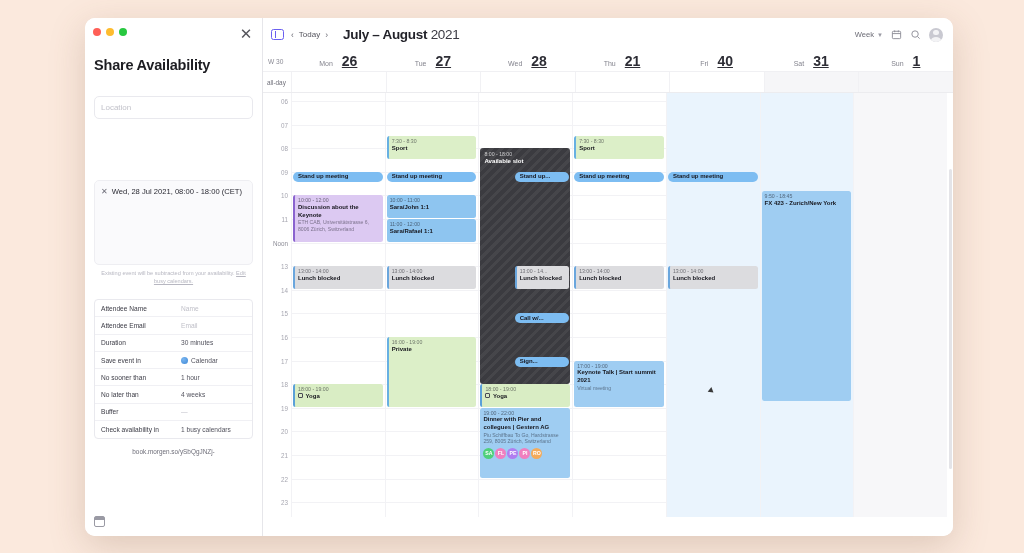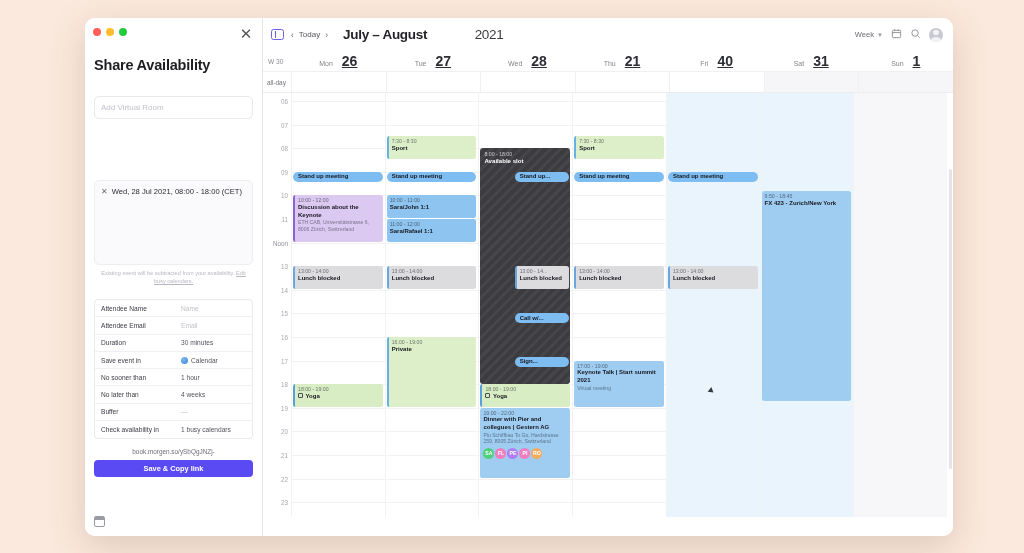--- a/index.html
+++ b/index.html
@@ -119,23 +119,23 @@
   }
   #sidebar-toggle::after {
     content: ""; position: absolute; left: 3px; top: 1px; bottom: 1px;
     width: 1.4px; background: #6a5ff0;
   }
   .nav-group { display: flex; align-items: center; gap: 5px; color: #56565f; font-size: 8.5px; }
   .nav-arrow { cursor: pointer; font-size: 8.5px; color: #6a6a74; }
   #today-btn { cursor: pointer; font-size: 8px; color: #55555e; }
   #range-title { font-size: 13.5px; color: #23232a; margin-left: 8px; letter-spacing: -0.3px; }
   #range-title b { font-weight: bold; }
-  #range-title span.year { color: #3b3b44; font-weight: normal; margin-left: 44px; }
+  #range-title span.year { color: #3b3b44; font-weight: normal; }
   .header-right {
-    margin-left: auto; display: flex; gap: 8px;
+    margin-left: auto; display: flex; align-items: center; gap: 8px;
   }
   #view-select { font-size: 7.6px; color: #6b6b75; display: flex; align-items: center; gap: 3px; cursor: pointer; }
   .chev { font-size: 6px; color: #9a9aa4; }
   .hicon { width: 11px; height: 11px; color: #8b8b95; cursor: pointer; }
   #avatar {
     width: 14px; height: 14px; border-radius: 50%; background: #c9c9d1;
     position: relative; overflow: hidden; cursor: pointer;
   }
   #avatar::before {
     content: ""; position: absolute; left: 4.3px; top: 2.5px;
@@ -242,21 +242,21 @@
   <div id="share-panel">
     <div class="traffic-lights">
       <span class="tl red"></span>
       <span class="tl yellow"></span>
       <span class="tl green"></span>
     </div>
     <div id="panel-close">✕</div>
     <div id="panel-title">Share Availability</div>
 
     <div class="field-card">
-      <div class="field-row">Add Virtual Room</div>
+      <div class="field-row">Location</div>
     </div>
 
     <div id="busy-box">
       <div class="chip-line">
         <span class="chip-x">✕</span>
         <span>Wed, 28 Jul 2021, 08:00 - 18:00 (CET)</span>
       </div>
     </div>
 
     <div id="busy-note">
@@ -296,21 +296,20 @@
         <span class="set-key">Buffer</span>
         <span class="set-val ph">—</span>
       </div>
       <div class="set-row">
         <span class="set-key">Check availability in</span>
         <span class="set-val">1 busy calendars</span>
       </div>
     </div>
 
     <div id="share-link">book.morgen.so/ySbQgJNZj-</div>
-    <button id="save-copy-btn">Save &amp; Copy link</button>
     <div id="panel-cal-icon"></div>
   </div>
 
   <div id="calendar">
 
     <div id="cal-header">
       <div id="sidebar-toggle"></div>
       <div class="nav-group">
         <span class="nav-arrow">‹</span>
         <span id="today-btn">Today</span>

